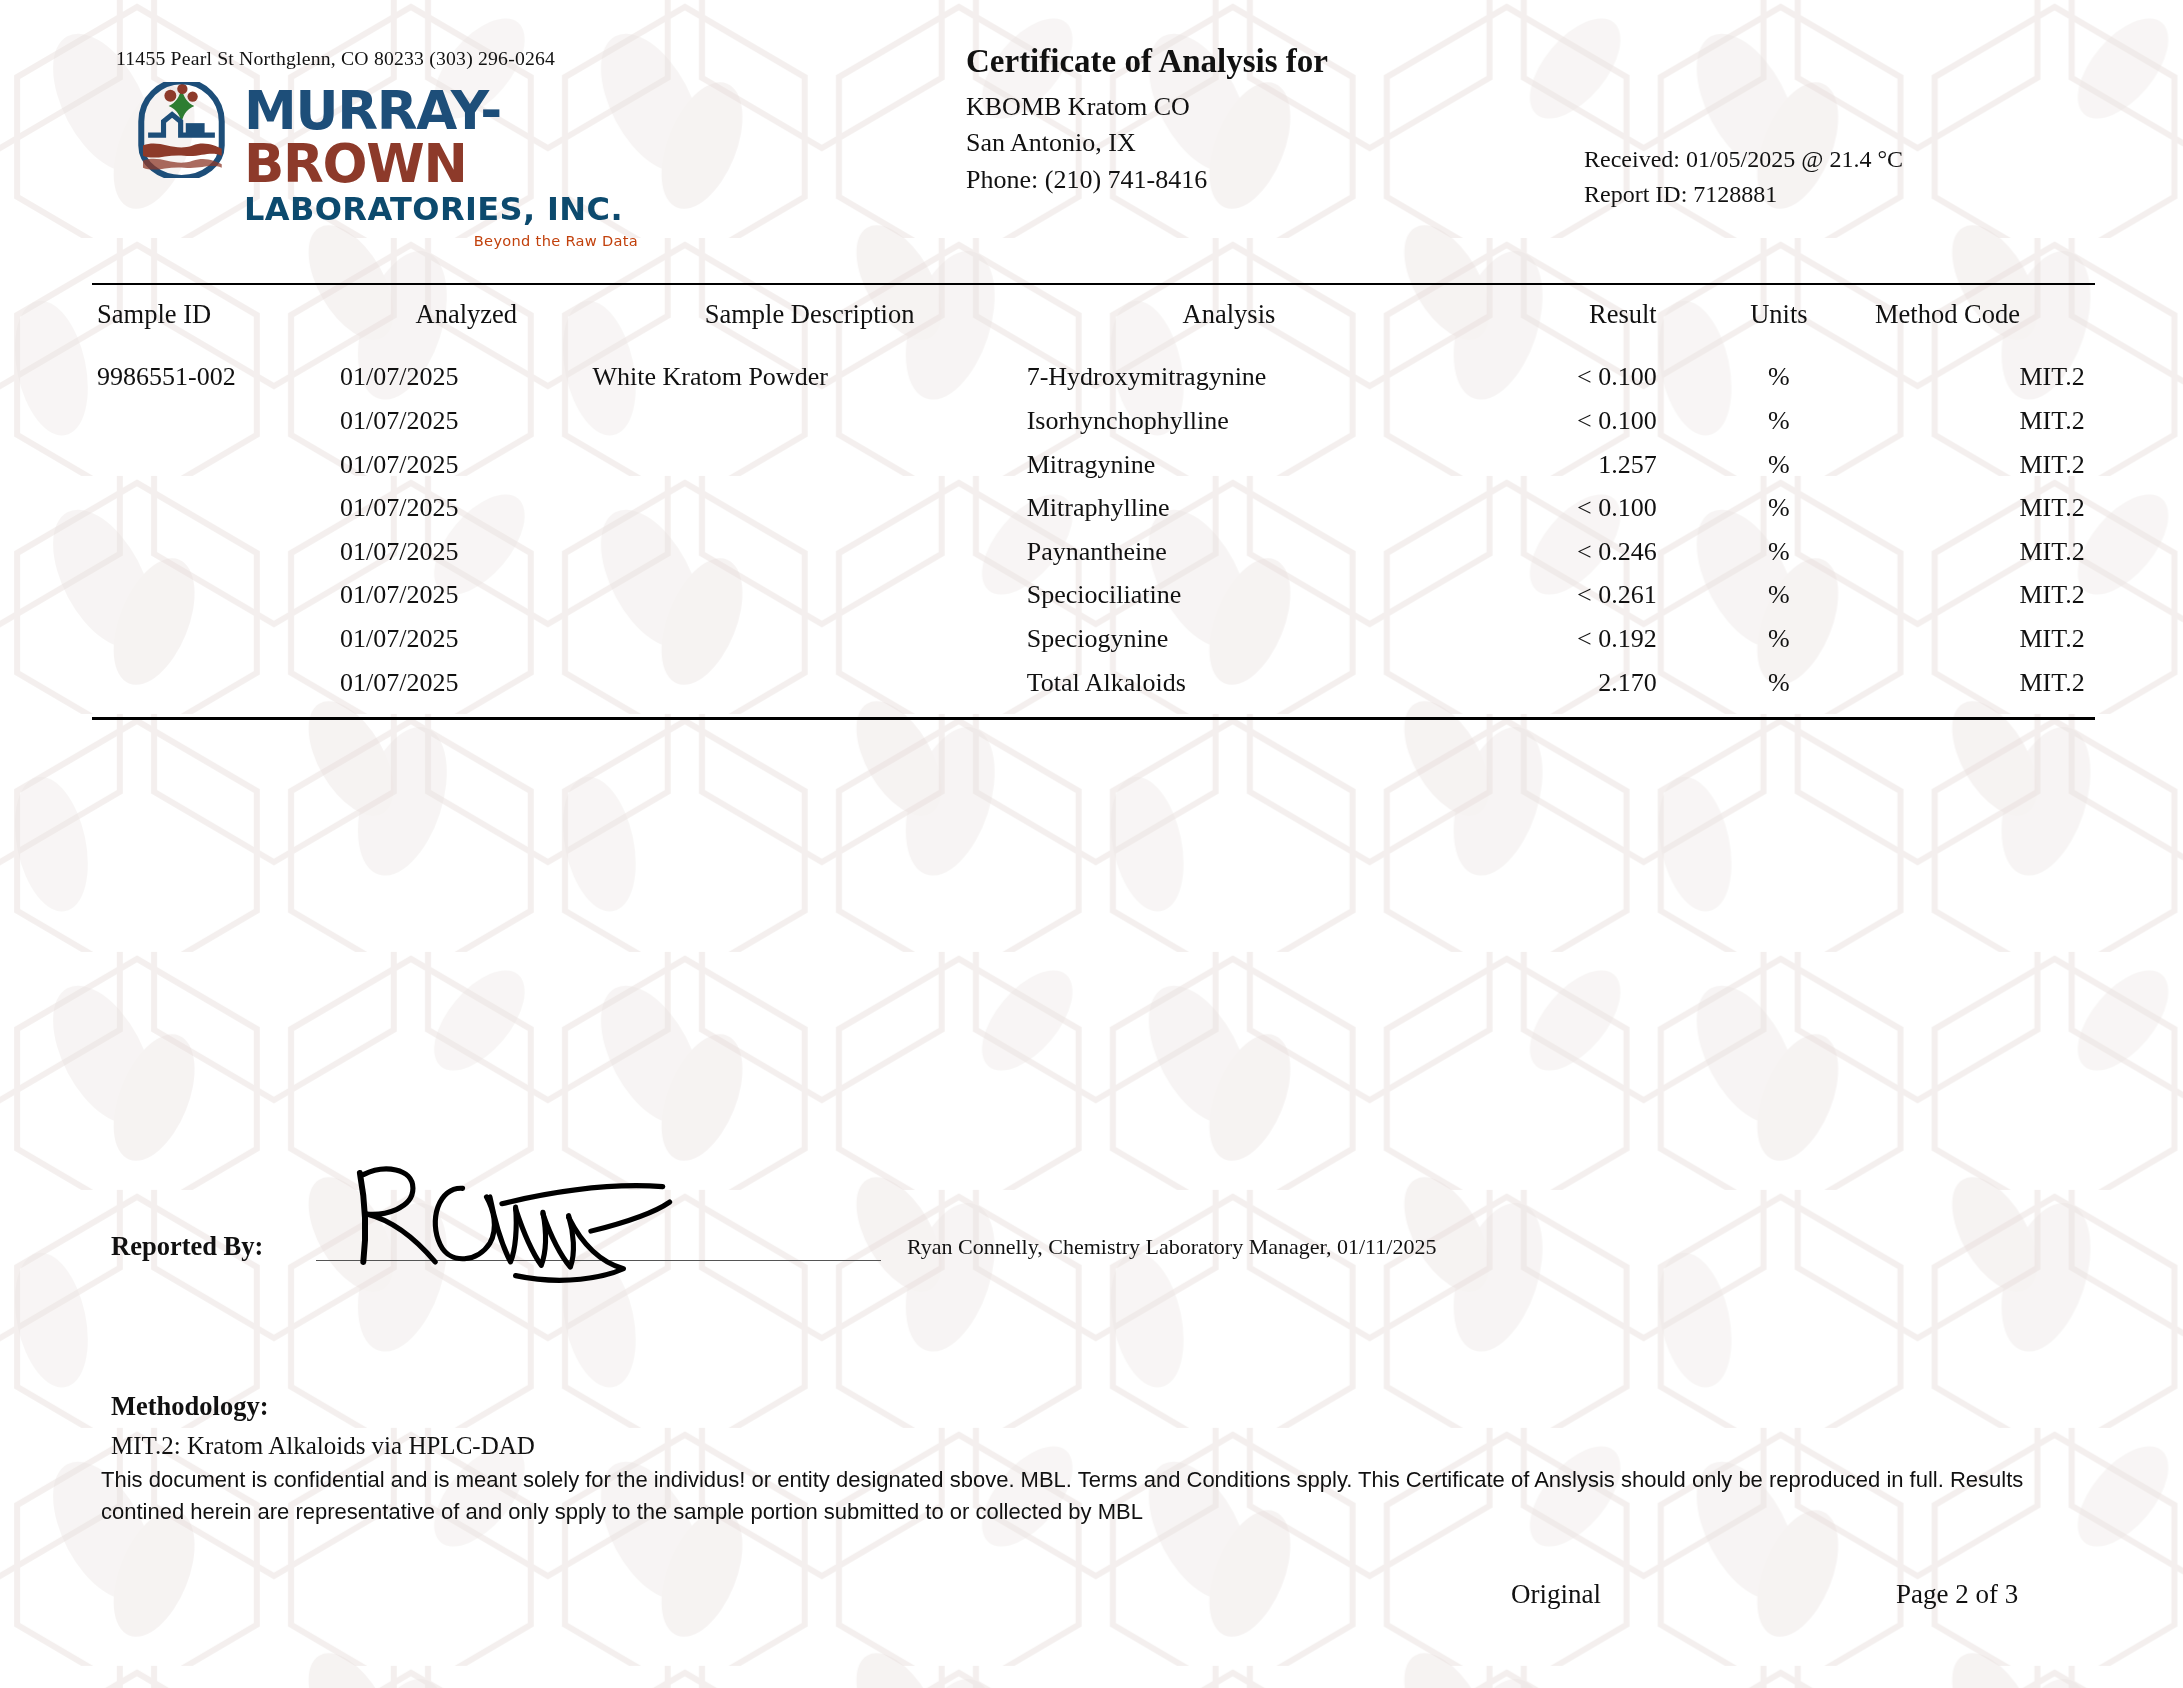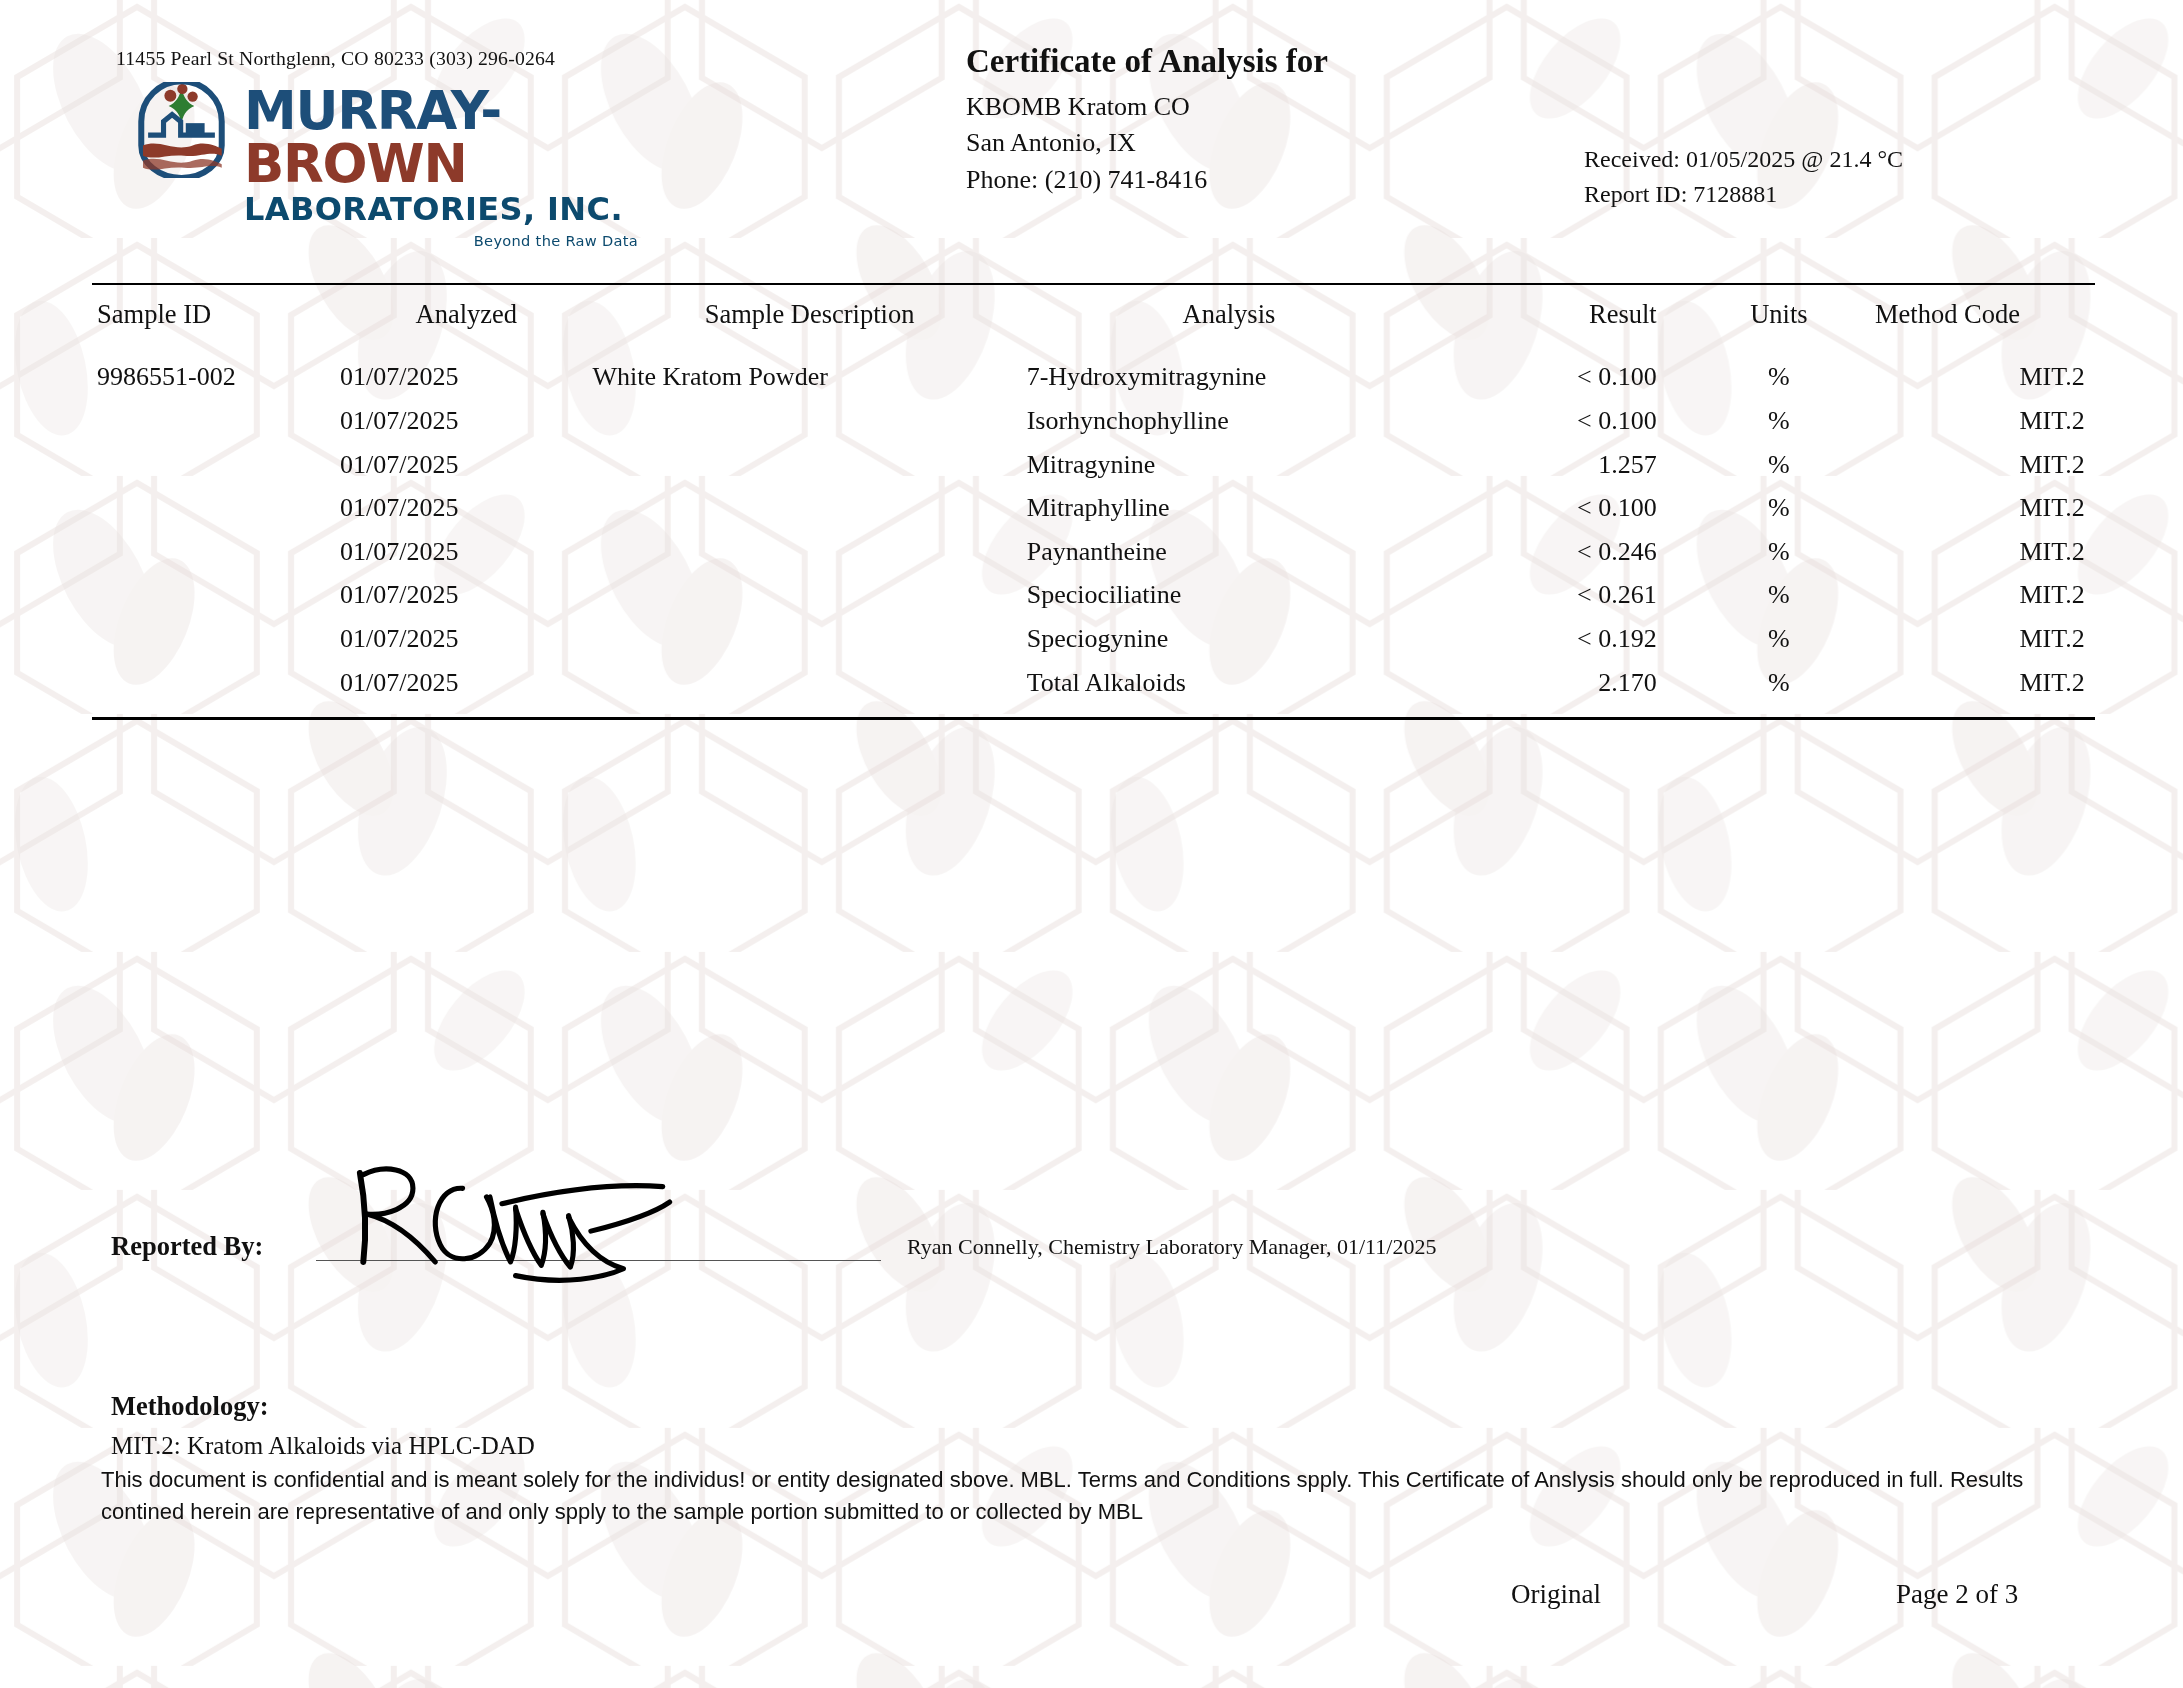--- a/index.html
+++ b/index.html
@@ -77,21 +77,21 @@
     font-family: "DejaVu Sans", sans-serif;
     font-weight: bold;
     font-size: 32px;
     letter-spacing: 0.4px;
     color: #0c4a6e;
     margin-top: 3.4px;
   }
   .logo-text .l3 {
     font-family: "DejaVu Sans", sans-serif;
     font-size: 14.6px;
-    color: #0c4a6e;
+    color: #c2410c;
     margin-top: 8.6px;
     text-align: right;
     width: 394px;
     letter-spacing: 0.3px;
   }
 
   .coa-title {
     position: absolute;
     left: 966px;
     top: 43px;

